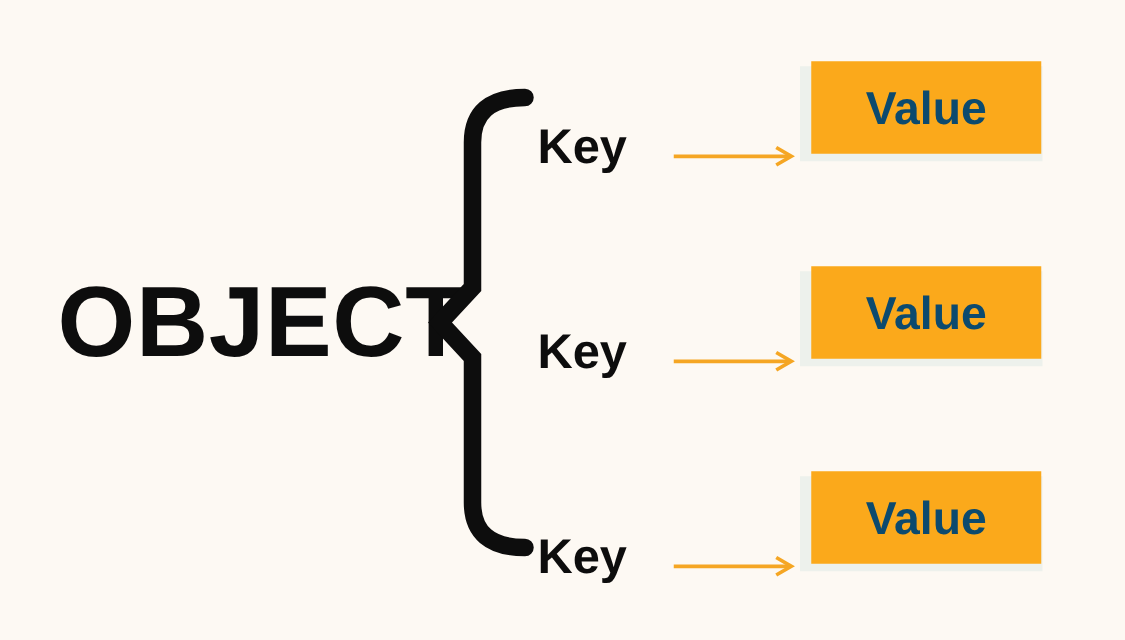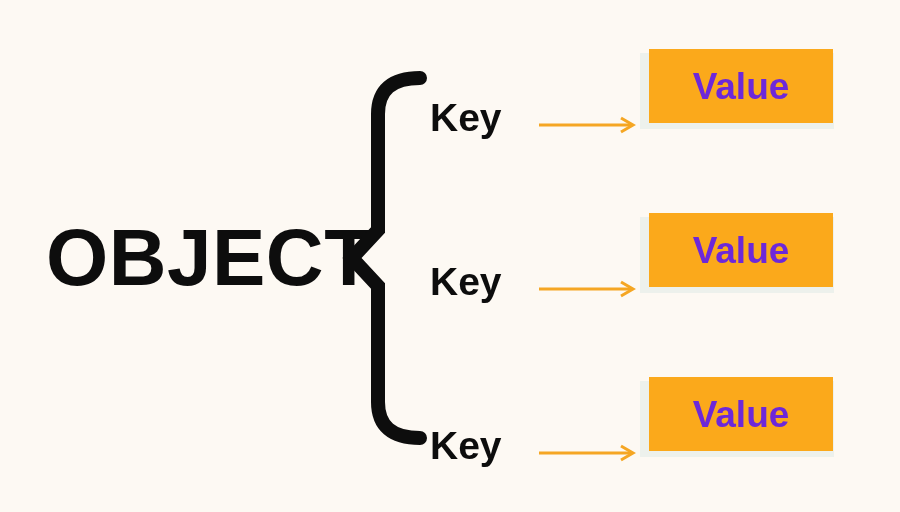--- a/index.html
+++ b/index.html
@@ -103,21 +103,21 @@
     width: 184px;
     height: 74px;
     background: #FBA91B;
     display: flex;
     align-items: center;
     justify-content: center;
   }
   .value-label {
     font-size: 37px;
     font-weight: 700;
-    color: #6d28d9;
+    color: #0c4a6e;
     line-height: 1;
     white-space: nowrap;
   }
 </style>
 </head>
 <body>
 
 <div id="canvas">
 
   <div id="object-label">OBJECT</div>

